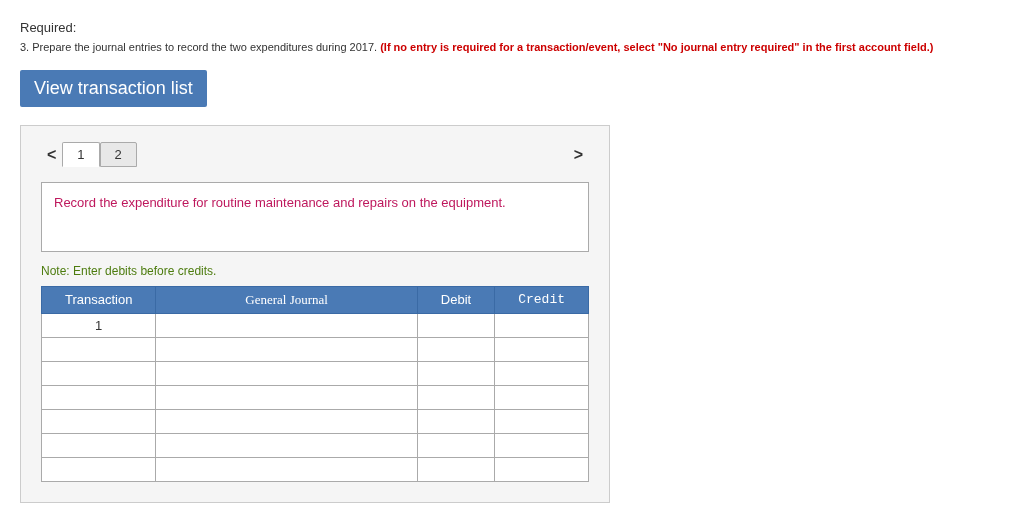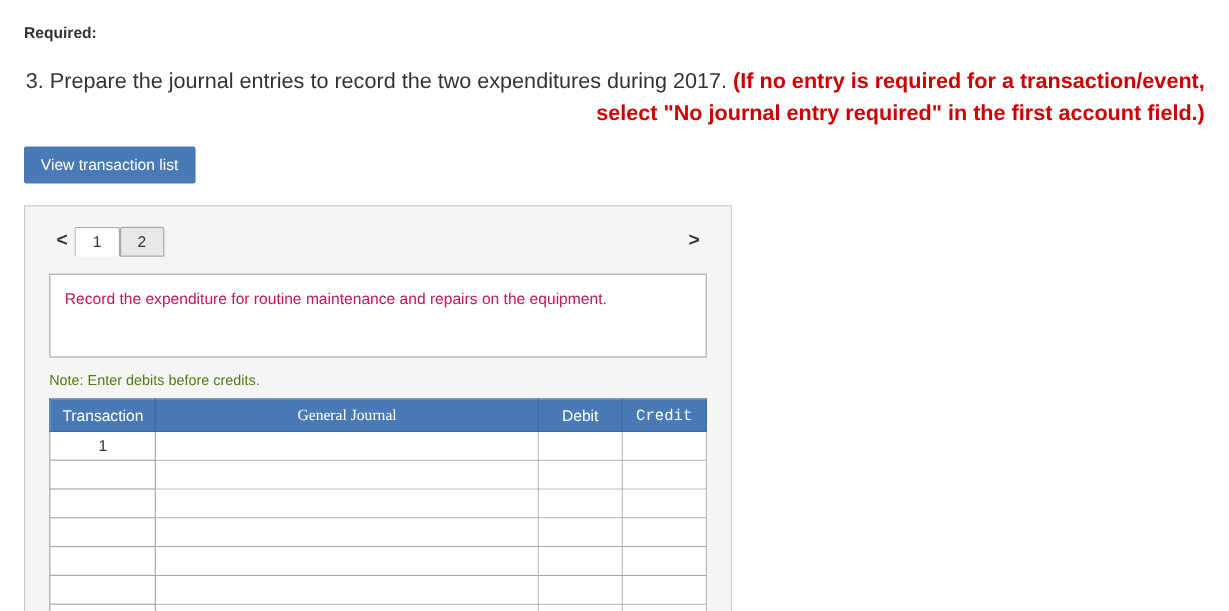--- a/index.html
+++ b/index.html
@@ -4,40 +4,39 @@
   <style>
     * { box-sizing: border-box; margin: 0; padding: 0; }
     body {
       font-family: Arial, sans-serif;
       font-size: 13px;
       background: #fff;
       color: #333;
       padding: 20px;
     }
     .required-label {
-      font-weight: bold;
-      font-size: 13px;
-      margin-bottom: 19px;
+      font-weight: normal;
+      font-size: 13px;
+      margin-bottom: 4px;
     }
     .instructions {
-      font-size: 18px;
+      font-size: 11px;
       margin-bottom: 14px;
       line-height: 1.5;
-      text-align: right;
     }
     .instructions .highlight {
       color: #cc0000;
       font-weight: bold;
     }
     .view-transaction-btn {
       background-color: #4a7ab5;
       color: white;
       border: none;
       padding: 8px 14px;
-      font-size: 13px;
+      font-size: 18px;
       cursor: pointer;
       margin-bottom: 18px;
       border-radius: 2px;
     }
     .worksheet-container {
       border: 1px solid #ccc;
       background: #f5f5f5;
       padding: 16px 20px 20px 20px;
       max-width: 590px;
     }
@@ -94,21 +93,21 @@
     }
     .journal-table {
       width: 100%;
       border-collapse: collapse;
       font-size: 13px;
     }
     .journal-table thead tr th {
       background-color: #4a7ab5;
       color: #fff;
       text-align: center;
-      padding: 5px 10px;
+      padding: 5px 23px;
       border: 1px solid #3a6aa5;
       font-weight: normal;
     }
     .journal-table tbody tr td {
       border: 1px solid #aaa;
       padding: 0;
       height: 24px;
     }
     .journal-table tbody tr td.transaction-cell {
       text-align: center;

